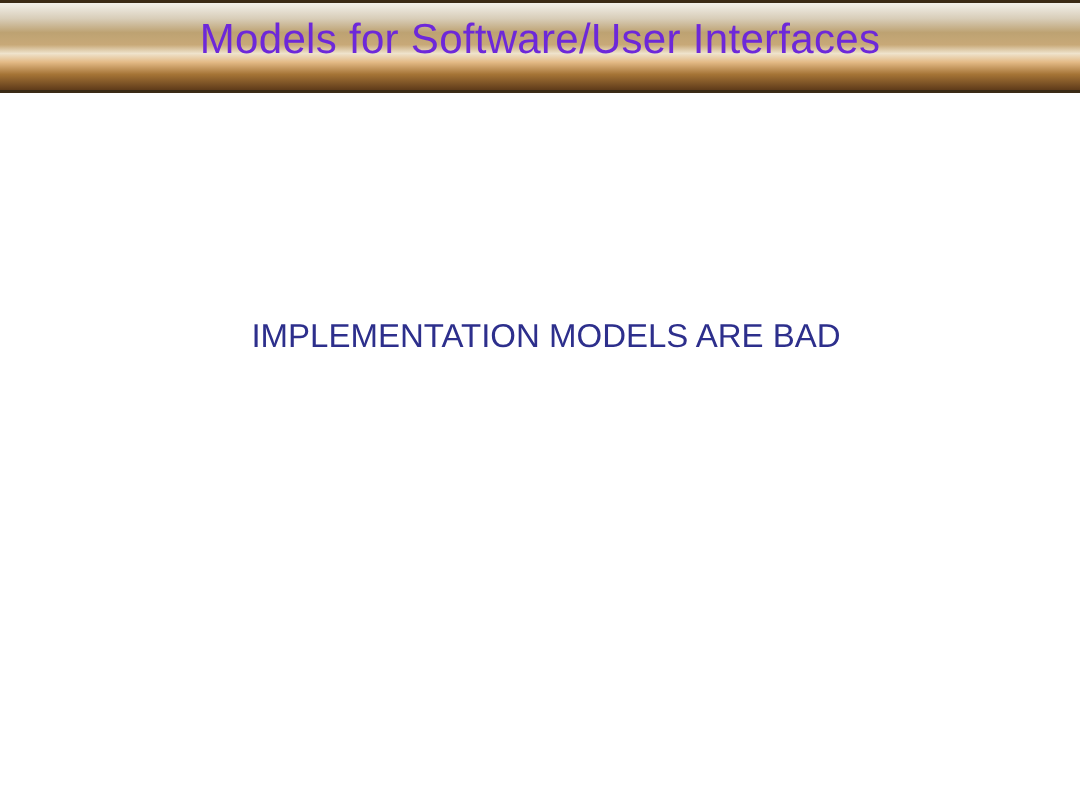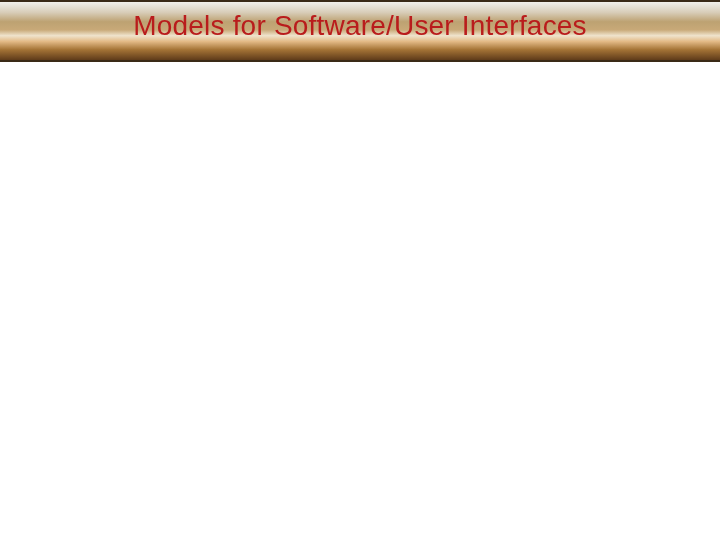--- a/index.html
+++ b/index.html
@@ -28,21 +28,21 @@
       border-top: 2px solid #3a2a16;
       border-bottom: 2px solid #3a2a16;
     }
     .title-text {
       position: absolute;
       top: 10px;
       left: 0;
       width: 720px;
       text-align: center;
       font-size: 28px;
-      color: #b91c1c;
+      color: #6d28d9;
       letter-spacing: 0.2px;
       font-weight: 400;
     }
     .body-text {
       position: absolute;
       top: 182px;
       left: 84px;
       width: 560px;
       font-size: 22px;
       line-height: 1.28;
@@ -53,13 +53,14 @@
   </style>
 </head>
 <body>
 
 <div class="title-band"></div>
 
 <div class="title-text">Models for Software/User Interfaces</div>
 
 <div class="body-text">
   <br>
+  <span>IMPLEMENTATION MODELS ARE BAD</span>
 </div>
 
 </body></html>

